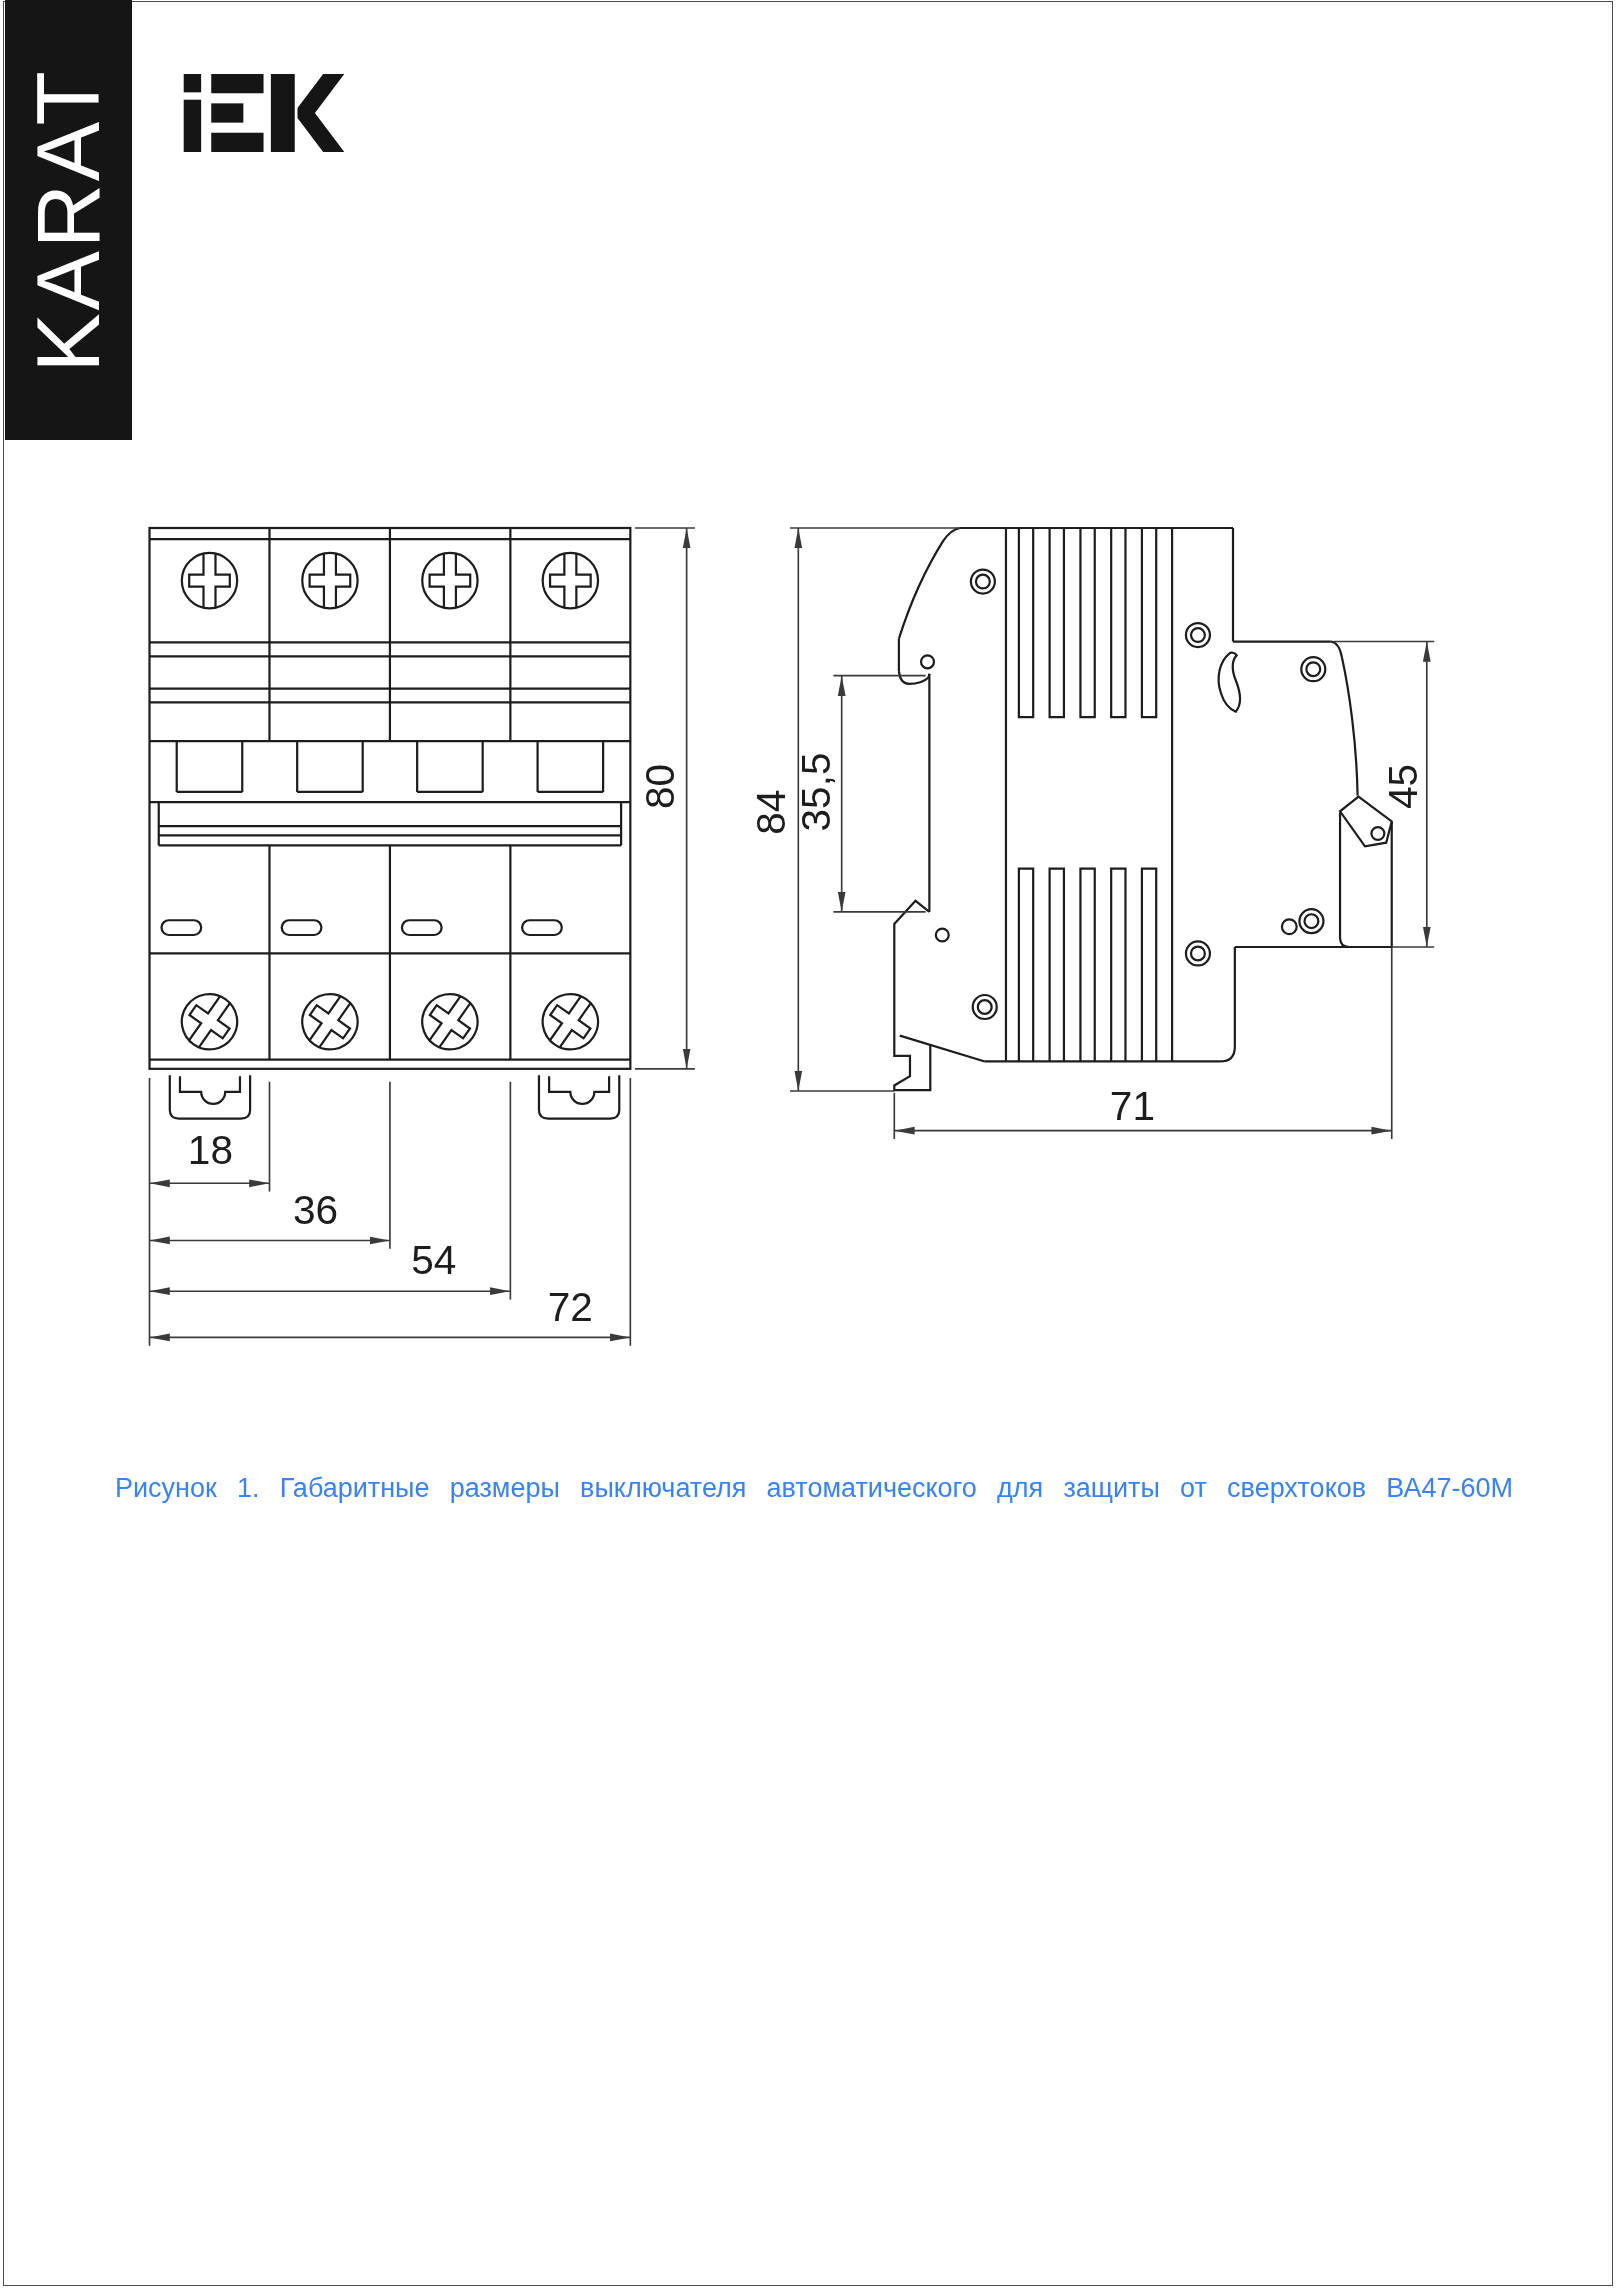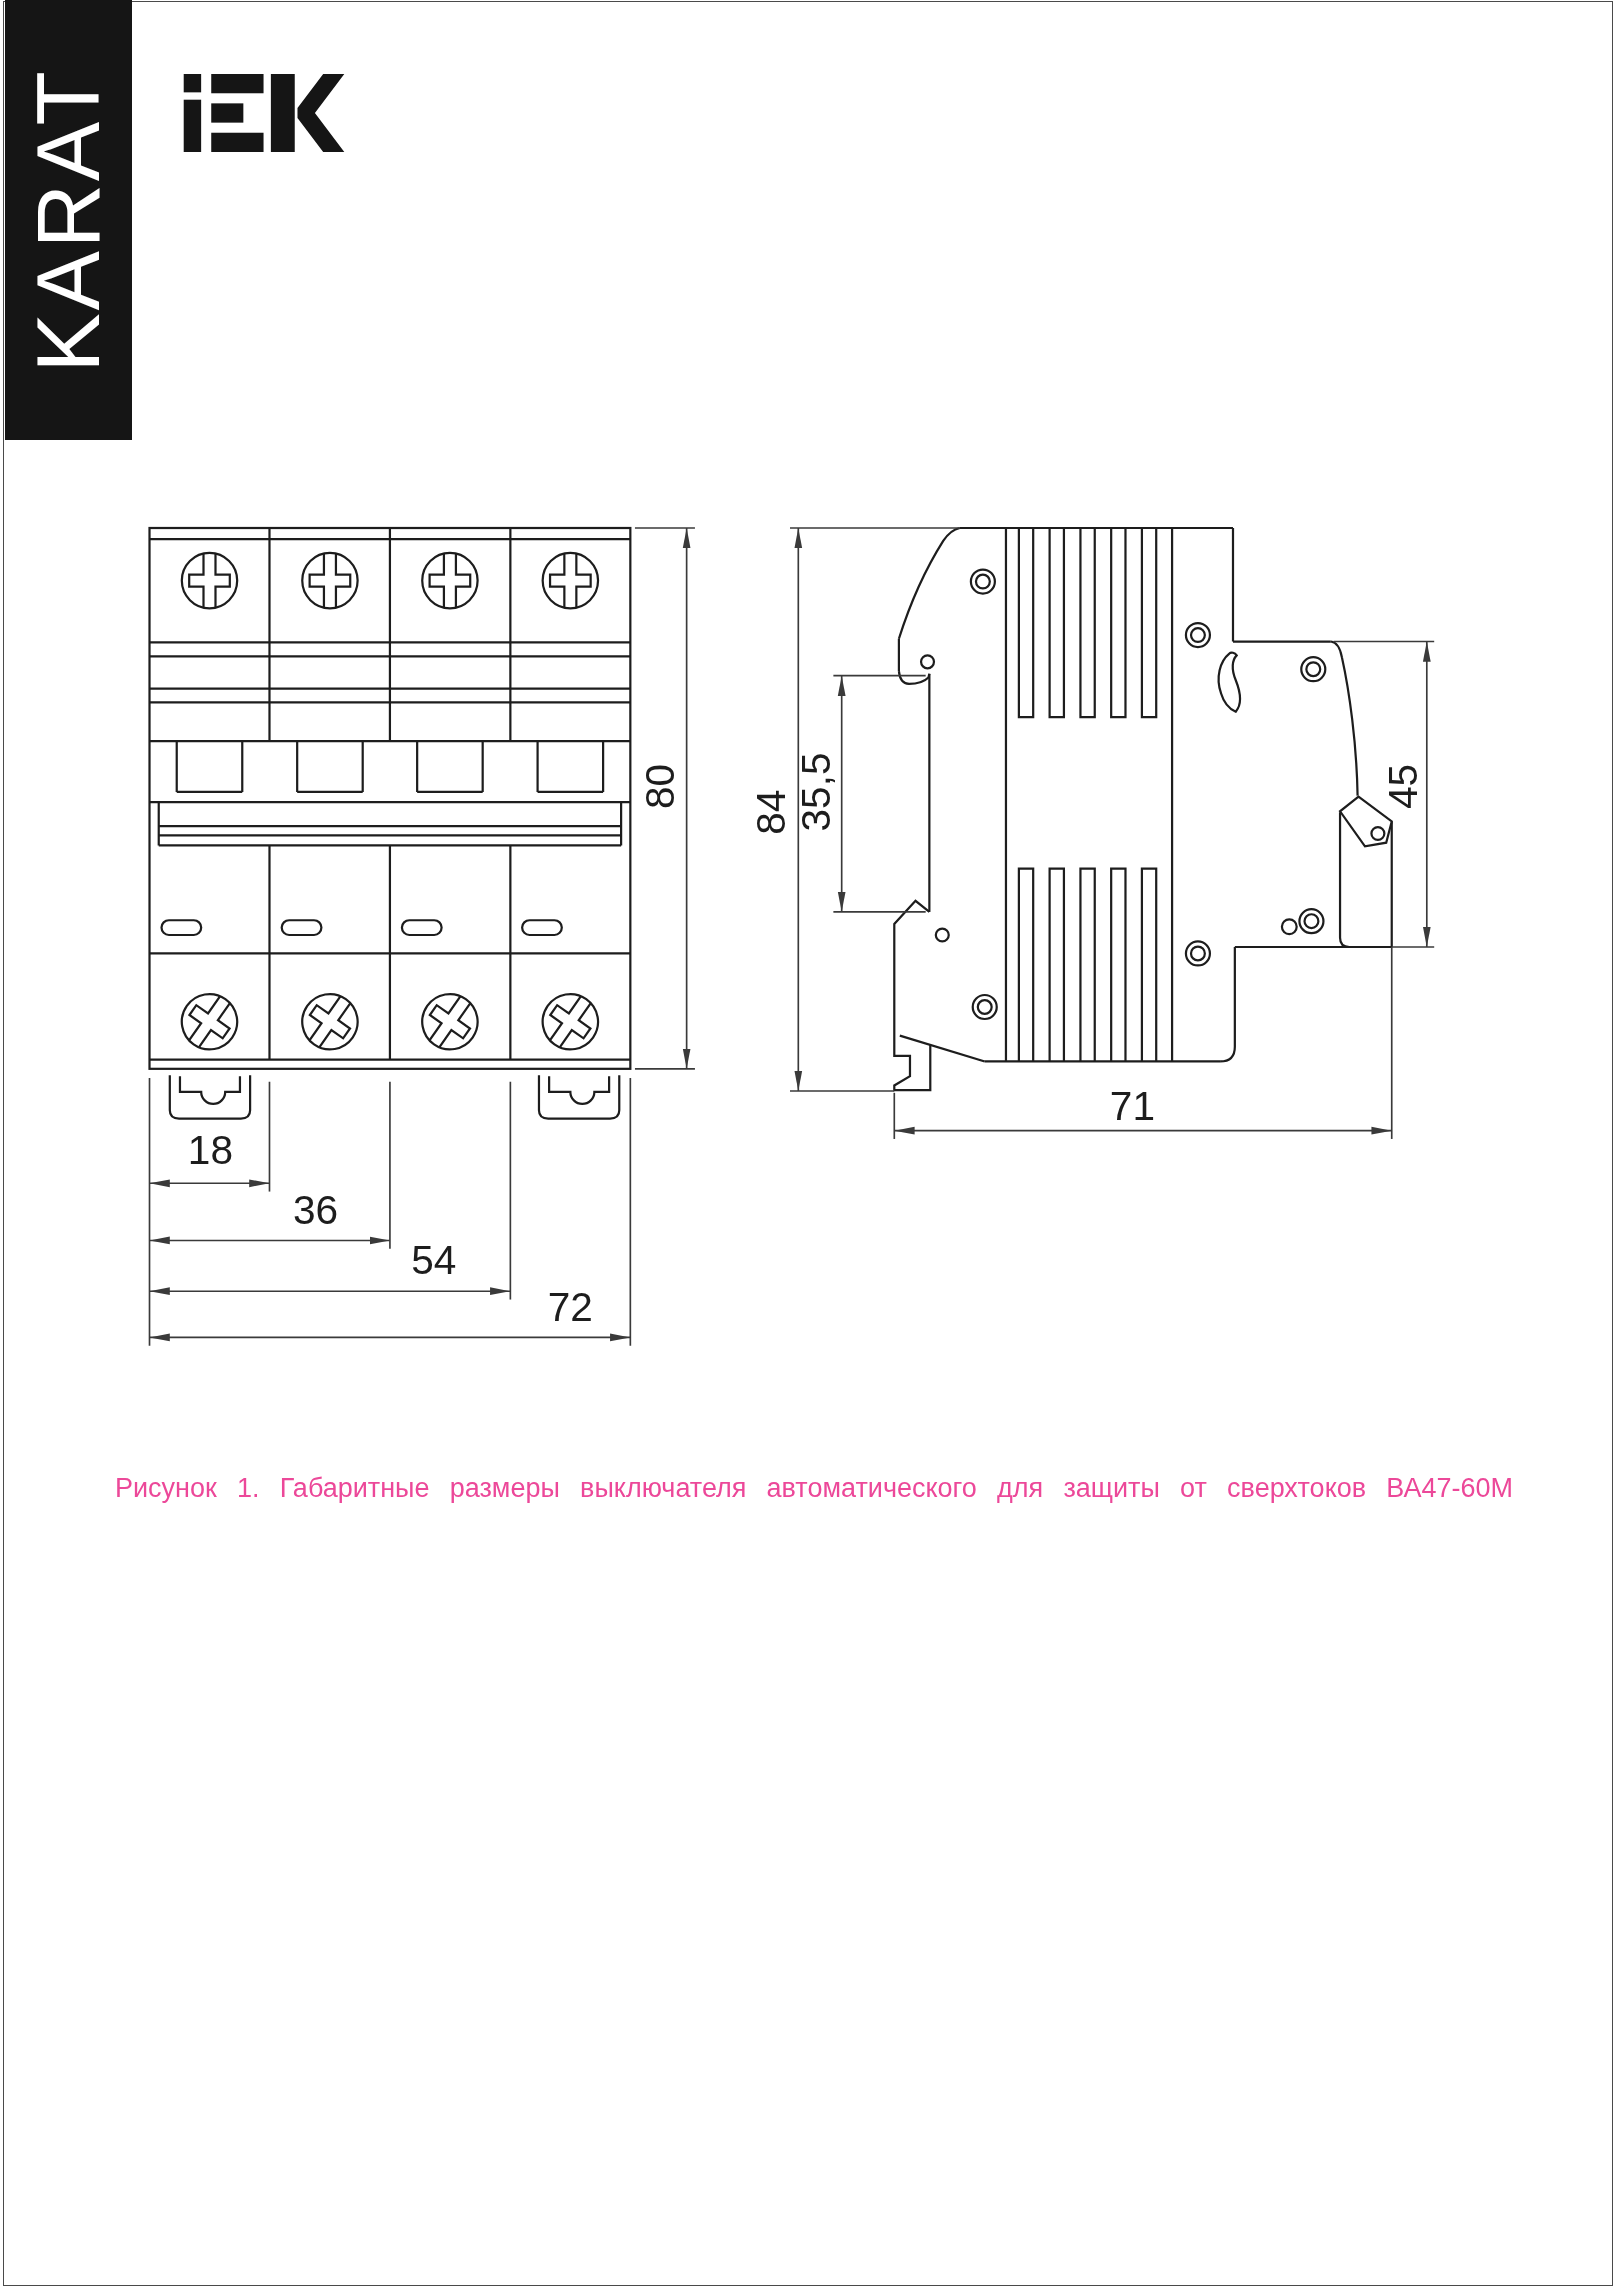--- a/index.html
+++ b/index.html
@@ -6,21 +6,21 @@
   .page{position:relative;width:1616px;height:2289px;background:#ffffff;overflow:hidden;
         font-family:"Liberation Sans",sans-serif;}
   .page-border{position:absolute;left:2.8px;top:0.9px;width:1610px;height:2285px;
         border:1.8px solid #4a4a4a;box-sizing:border-box;pointer-events:none;}
   .banner{position:absolute;left:4.6px;top:0;width:127px;height:440px;background:#151515;
         display:flex;align-items:center;justify-content:center;}
   .banner span{transform:rotate(-90deg);white-space:nowrap;color:#ffffff;
         font-size:89px;letter-spacing:2.8px;font-weight:400;}
   .logo{position:absolute;left:183px;top:74px;}
   .caption{position:absolute;left:115px;top:1471px;width:1398px;
-        font-size:27px;color:#ec4899;text-align:justify;text-align-last:justify;line-height:35px;}
+        font-size:27px;color:#3b82f6;text-align:justify;text-align-last:justify;line-height:35px;}
   .drawing{position:absolute;left:0;top:0;}
   svg text{font-family:"Liberation Sans",sans-serif;font-size:44px;fill:#1d1d1d;}
 </style>
 </head>
 <body>
 
 <div class="page">
   <div class="page-border"></div>
 
   <div class="banner">

